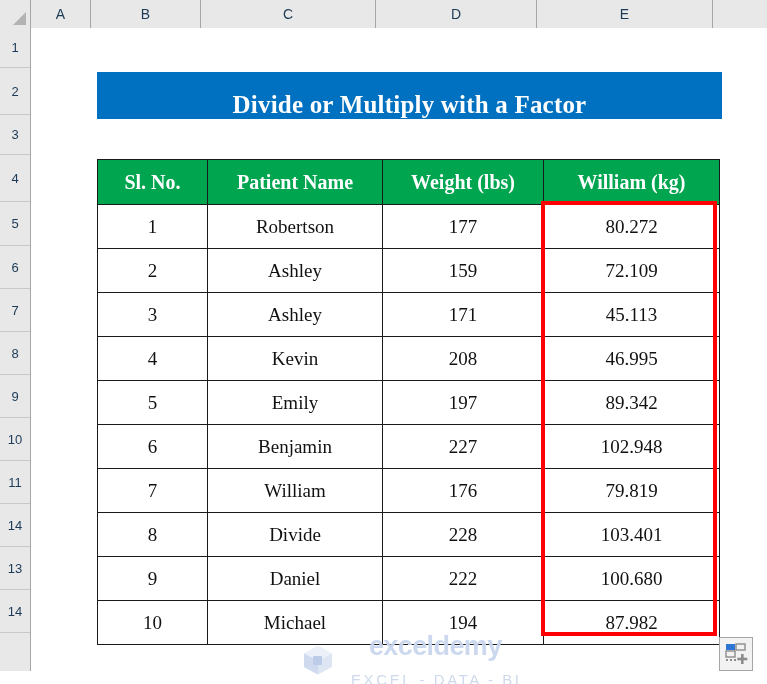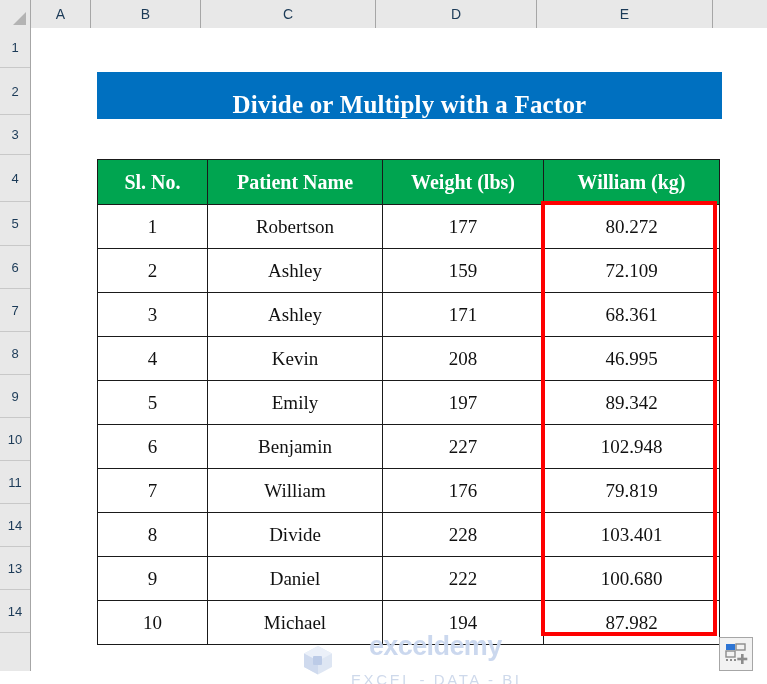--- a/index.html
+++ b/index.html
@@ -278,21 +278,21 @@
         <tr>
           <td>2</td>
           <td>Ashley</td>
           <td>159</td>
           <td>72.109</td>
         </tr>
         <tr>
           <td>3</td>
           <td>Ashley</td>
           <td>171</td>
-          <td>68.361</td>
+          <td>45.113</td>
         </tr>
         <tr>
           <td>4</td>
           <td>Kevin</td>
           <td>208</td>
           <td>46.995</td>
         </tr>
         <tr>
           <td>5</td>
           <td>Emily</td>

